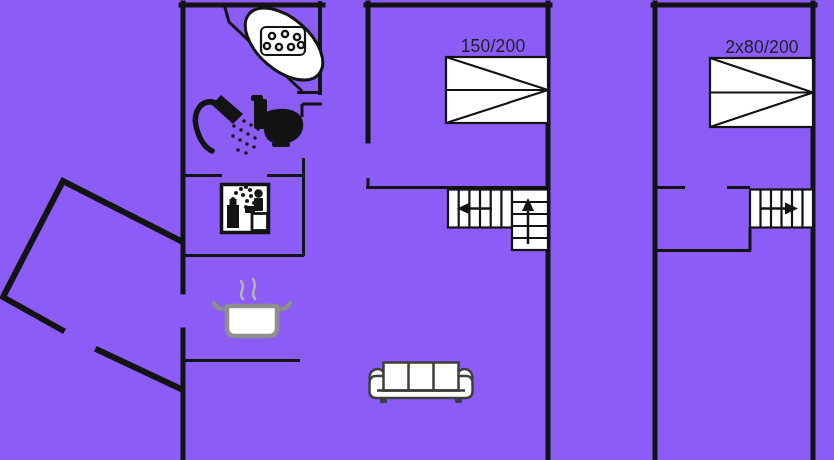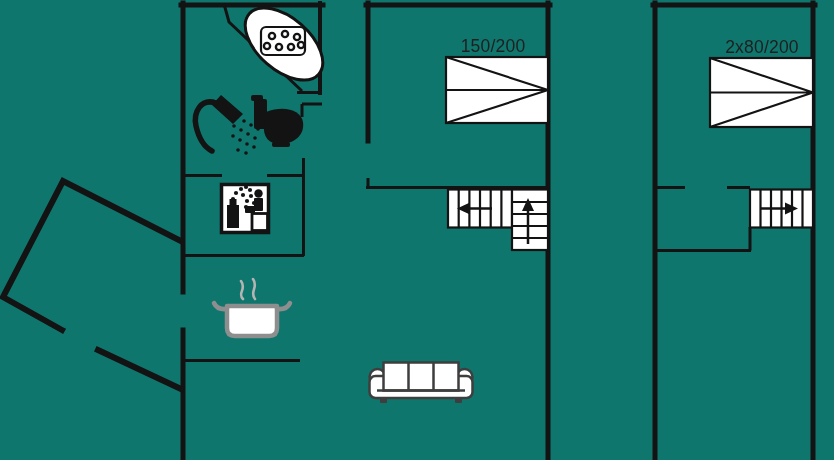--- a/index.html
+++ b/index.html
@@ -1,16 +1,16 @@
 <!DOCTYPE html>
 <html><head>
 <meta charset="utf-8">
 <style>
   html,body{margin:0;padding:0;background:#ffffff;}
-  .stage{position:relative;width:834px;height:460px;background:#0f766e;overflow:hidden;font-family:"Liberation Sans",sans-serif;}
+  .stage{position:relative;width:834px;height:460px;background:#8b5cf6;overflow:hidden;font-family:"Liberation Sans",sans-serif;}
   svg{position:absolute;left:0;top:0;display:block;}
   .nf{fill:none;}
   .w6{stroke-width:6;stroke-linecap:square;}
   .w5{stroke-width:5;stroke-linecap:square;}
   .w4{stroke-width:4;stroke-linecap:square;}
   .w3{stroke-width:3;stroke-linecap:butt;}
   .w25{stroke-width:2.5;}
   .w22{stroke-width:2.2;}
   .bedlabel{font-family:"Liberation Sans",sans-serif;font-size:17.5px;letter-spacing:0.2px;}
 </style>

